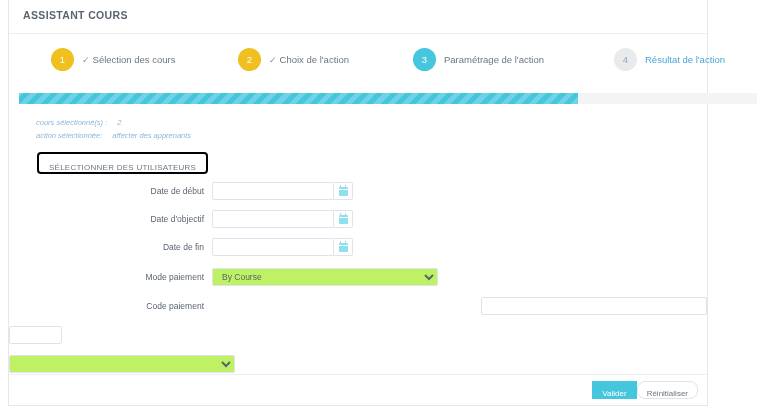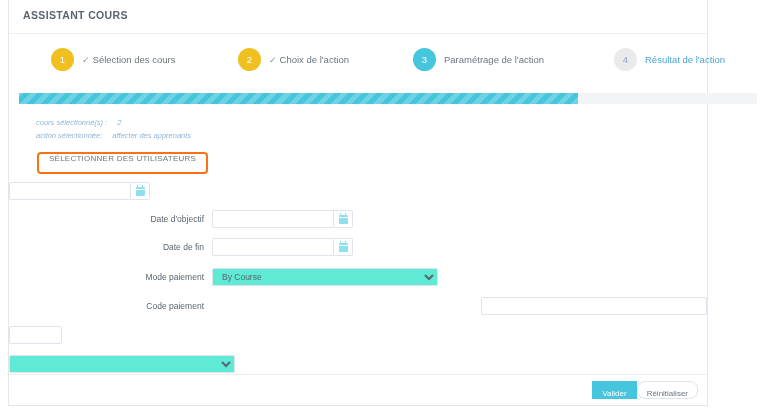--- a/index.html
+++ b/index.html
@@ -115,22 +115,22 @@
   }
   .summary-row .sv { margin-left: 10px; }
 
   
   .select-users-btn {
     position: absolute;
     left: 28px; top: 152px;
     height: 22px;
     padding: 0 10px;
     display: flex;
-    align-items: flex-start;
-    border: 2px solid #f97316;
+    align-items: flex-end;
+    border: 2px solid #000000;
     border-radius: 4px;
     background: #ffffff;
     font-size: 8px;
     letter-spacing: .25px;
     color: #6b7680;
     cursor: pointer;
   }
 
   
   .form {
@@ -202,21 +202,21 @@
     left: 1px; top: -1.5px;
     width: 1.5px; height: 2px;
     background: #8fe0ef;
     box-shadow: 5px 0 0 0 #8fe0ef;
   }
 
   .sel {
     height: 18px;
     border: 1px solid #dfe4ec;
     border-radius: 2px;
-    background: #5eead4;
+    background: #bef264;
     font-family: "Liberation Sans", sans-serif;
     font-size: 8.5px;
     color: #5a6570;
     padding: 0 3px 0 5px;
     outline: none;
   }
   .sel.wide { width: 226px; }
 
   
   .footer {
@@ -302,20 +302,21 @@
     </div>
   </div>
 
   <div class="select-users-btn">
     <span>SÉLECTIONNER DES UTILISATEURS</span>
   </div>
 
   <div class="form">
 
     <div class="form-row">
+      <div class="form-label">Date de début</div>
       <div class="field-wrap">
         <input class="txt date" type="text" placeholder="" style="">
         <div class="cal-btn">
           <span class="cal-glyph"></span>
         </div>
       </div>
     </div>
 
     <div class="form-row">
       <div class="form-label">Date d'objectif</div>

